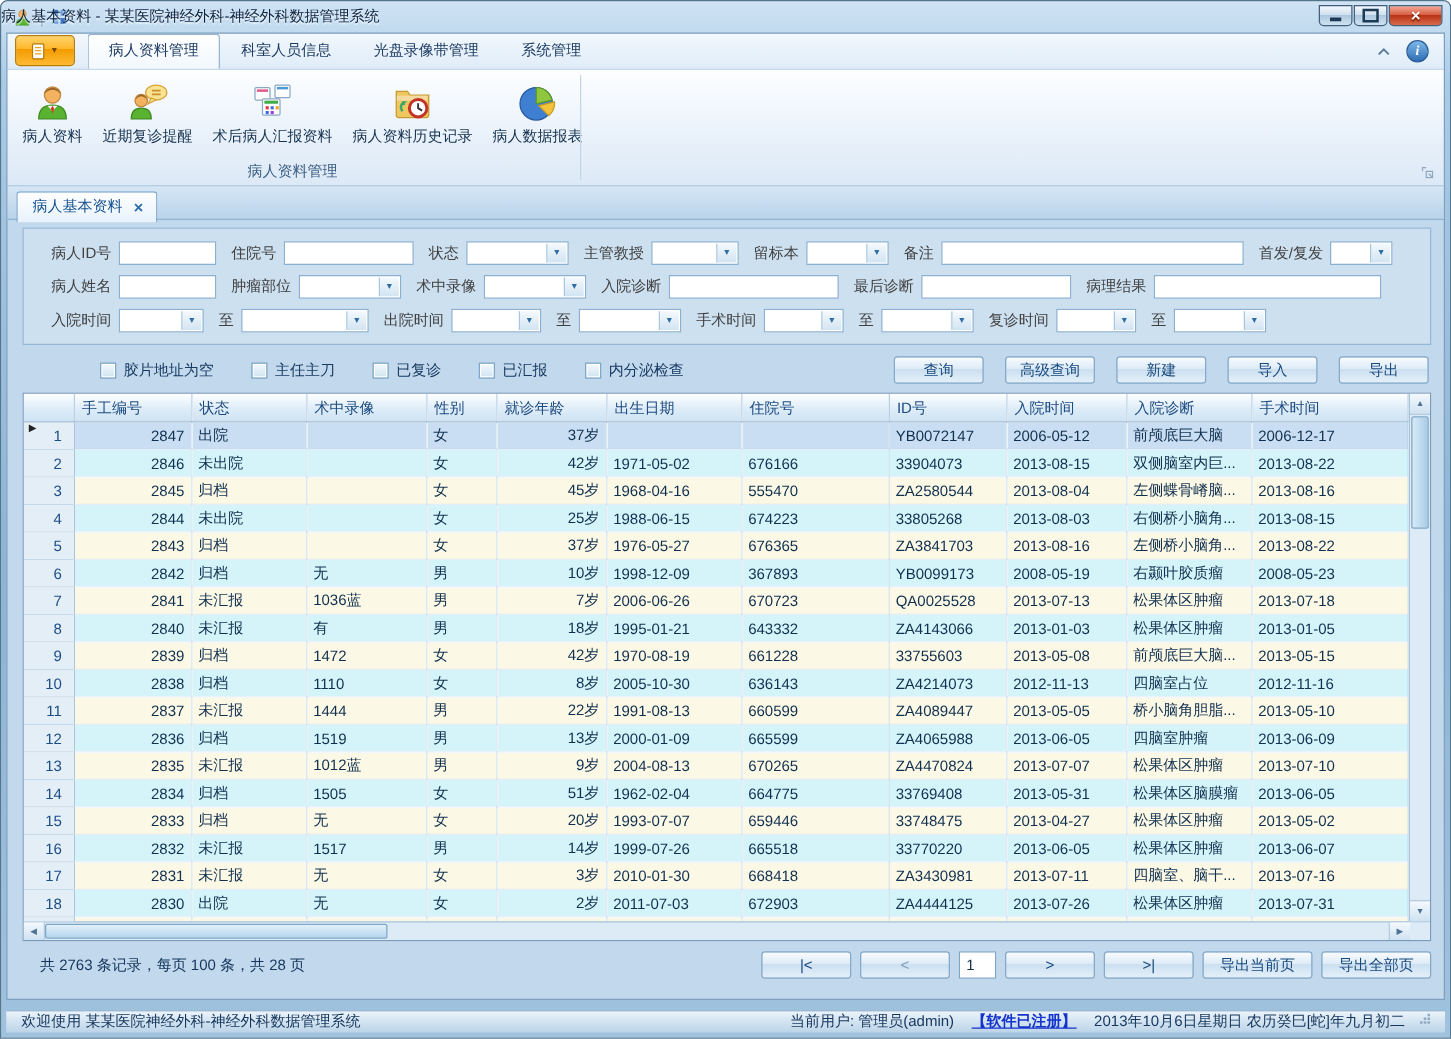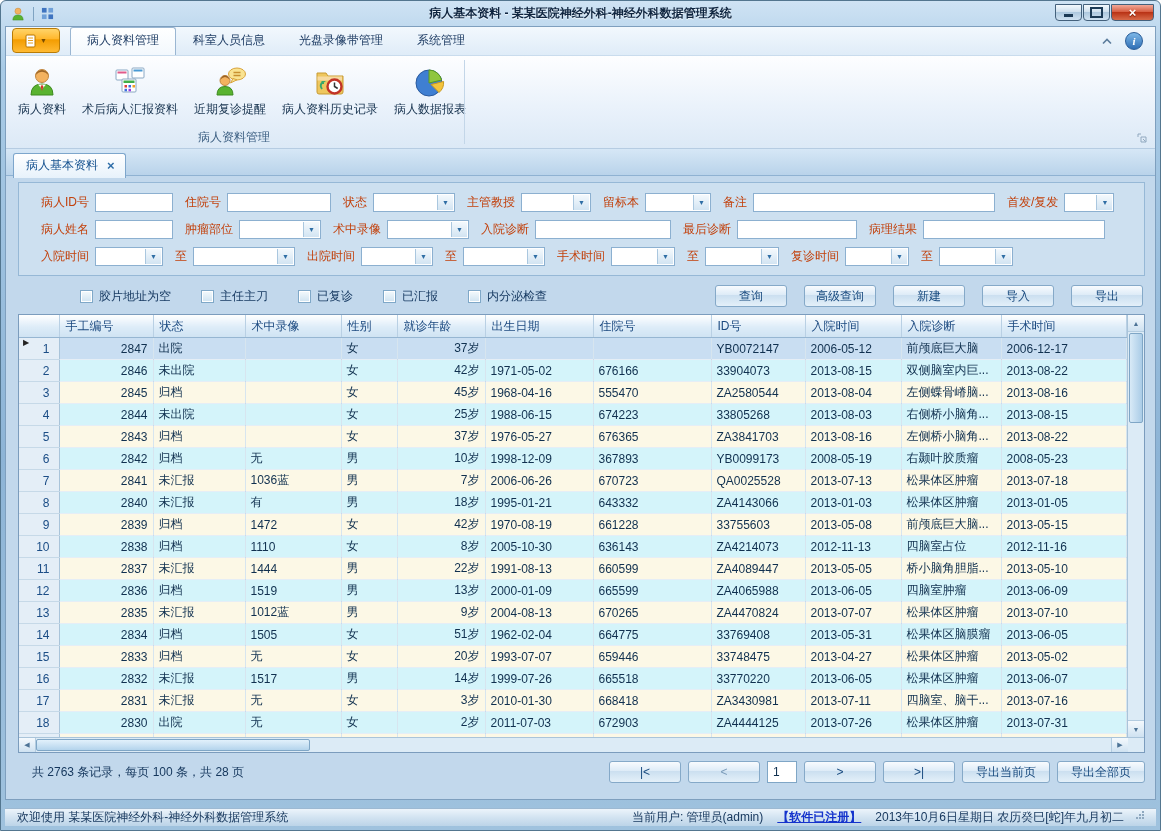--- a/index.html
+++ b/index.html
@@ -4,22 +4,22 @@
 <style>
   html,body{margin:0;padding:0;width:1161px;height:831px;overflow:hidden;
     font-family:"Liberation Sans","DejaVu Sans",sans-serif;font-size:12px;}
   #window{position:absolute;inset:0;border-radius:6px 6px 0 0;
     background:linear-gradient(180deg,#cfe3f4 0%,#a9cbe6 8%,#8db4d6 55%,#9fc2de 100%);
     border:1px solid #53768f;box-sizing:border-box;}
   
   .titlebar{height:25px;display:flex;align-items:center;padding:0 6px;position:relative;}
   .tb-icon{display:inline-flex;align-items:center;margin:0 3px;cursor:default;}
   .tb-sep{width:1px;height:14px;background:#7fa3c2;margin:0 4px;}
-  .tb-title{position:absolute;left:0;right:0;text-align:center;color:#0f2540;
-    text-shadow:0 1px 1px rgba(255,255,255,.8);pointer-events:none;font-weight:bold;}
+  .tb-title{position:absolute;left:0;right:0;text-align:left;color:#0f2540;
+    text-shadow:0 1px 1px rgba(255,255,255,.8);pointer-events:none;}
   .winbtns{margin-left:auto;display:flex;gap:1px;align-self:flex-start;padding-top:3px;z-index:5;}
   .winbtn{width:27px;height:17px;display:flex;align-items:center;justify-content:center;
     border:1px solid #44617c;border-radius:0 0 4px 4px;box-sizing:border-box;
     background:linear-gradient(#f4f9fd,#cfe0ee 45%,#abc6dd 46%,#cfe2f1);}
   .winbtn .minbar{width:9px;height:3px;background:#1c3a55;margin-top:6px;}
   .winbtn .maxbox{width:9px;height:7px;border:2px solid #1c3a55;}
   .winbtn.close{width:43px;color:#fff;font-weight:bold;font-size:13px;
     background:linear-gradient(#f2a898,#d75f43 45%,#b72f12 46%,#d86b4a);text-shadow:0 1px 1px #7c1f09;}
   
   .appbody{position:absolute;left:4px;right:4px;top:25px;bottom:30px;
@@ -53,21 +53,21 @@
     padding:4px 0 0 7px;border-bottom:1px solid #8fb2d2;box-sizing:border-box;}
   .doctab{display:inline-flex;align-items:center;gap:9px;padding:3px 10px 4px 12px;cursor:pointer;
     background:linear-gradient(#ffffff,#e7f2fb);border:1px solid #7da6cc;border-bottom:none;
     border-radius:3px 3px 0 0;color:#14518f;}
   .doctab-close{color:#2f6ea8;font-weight:bold;font-size:13px;line-height:10px;cursor:pointer;}
   
   .main{flex:1;display:flex;flex-direction:column;padding:6px 10px 0 12px;overflow:hidden;}
   .filter-panel{flex:none;border:1px solid #96b8d6;background:#cde0f0;padding:6px 4px 5px 22px;}
   .f-row{height:27px;display:flex;align-items:center;white-space:nowrap;}
   .f-field{display:inline-flex;align-items:center;margin-right:12px;}
-  .f-label{color:#c2410c;margin-right:6px;}
+  .f-label{color:#404040;margin-right:6px;}
   .f-input,.f-select{height:17px;background:#fff;border:1px solid #8cb0d0;display:inline-block;
     position:relative;box-sizing:content-box;}
   .f-arrow{position:absolute;right:1px;top:1px;bottom:1px;width:15px;cursor:pointer;
     background:linear-gradient(#f4f9fd,#d2e4f2);border-left:1px solid #aac7df;
     display:flex;align-items:center;justify-content:center;font-size:7px;color:#2f6ea5;}
   
   .actions-row{flex:none;display:flex;align-items:center;margin:9px 2px 7px 0;}
   .checks{display:flex;margin-left:62px;gap:30px;}
   .chk{display:flex;align-items:center;gap:6px;color:#173a62;cursor:pointer;}
   .chk-box{width:13px;height:13px;border:1px solid #7fa8c8;box-sizing:border-box;
@@ -194,47 +194,47 @@
                 <path d="M17 19.5 L15.6 21.7 L17 26 L18.4 21.7 Z" fill="#d5382c"></path>
                 <circle cx="17" cy="11" r="6.5" fill="#f3b25f" stroke="#c08640"></circle>
                 <path d="M10.5 10 Q17 3.5 23.5 10 Q22 5.5 17 5 Q12 5.5 10.5 10 Z" fill="#9a6426"></path>
               </svg>
             </span>
             <span class="rib-label">病人资料</span>
           </div>
           <div class="rib-btn">
             <span class="rib-icon">
               <svg width="34" height="34" viewBox="0 0 34 34">
+                <ellipse cx="24" cy="9" rx="8.5" ry="6" fill="#f9e391" stroke="#d9a43c"></ellipse>
+                <path d="M20 13.5 L17.5 18 L24 14.8 Z" fill="#f9e391" stroke="#d9a43c"></path>
+                <path d="M20.5 7.5 h7 M20.5 10.5 h7" stroke="#c89030" stroke-width="1.4"></path>
+                <path d="M4 30 Q4 21.5 12 21.5 Q20 21.5 20 30 Z" fill="#59b330" stroke="#3d8a1e"></path>
+                <circle cx="12" cy="15.5" r="5" fill="#f3b25f" stroke="#c08640"></circle>
+                <path d="M7.5 14.5 Q12 9.5 16.5 14.5 Q15 10.8 12 10.6 Q9 10.8 7.5 14.5 Z" fill="#9a6426"></path>
+              </svg>
+            </span>
+            <span class="rib-label">近期复诊提醒</span>
+          </div>
+          <div class="rib-btn">
+            <span class="rib-icon">
+              <svg width="34" height="34" viewBox="0 0 34 34">
                 <rect x="3" y="5" width="12" height="10" rx="1" fill="#fff" stroke="#8aa8c4"></rect>
                 <rect x="4.5" y="6.5" width="9" height="2" fill="#e05a8a"></rect>
                 <rect x="19" y="3" width="12" height="10" rx="1" fill="#fff" stroke="#8aa8c4"></rect>
                 <rect x="20.5" y="4.5" width="9" height="2" fill="#4a9ad4"></rect>
                 <rect x="9" y="14" width="14" height="13" rx="1" fill="#fff" stroke="#8aa8c4"></rect>
                 <rect x="10.5" y="15.5" width="11" height="2.5" fill="#3fae49"></rect>
                 <rect x="11.5" y="20" width="2.5" height="2.5" fill="#e03a3a"></rect>
                 <rect x="15.5" y="20" width="2.5" height="2.5" fill="#3a6ee0"></rect>
                 <rect x="19.5" y="20" width="2.5" height="2.5" fill="#f0a024"></rect>
                 <rect x="11.5" y="23.8" width="2.5" height="2.5" fill="#3a6ee0"></rect>
                 <rect x="15.5" y="23.8" width="2.5" height="2.5" fill="#9a3ae0"></rect>
               </svg>
             </span>
             <span class="rib-label">术后病人汇报资料</span>
-          </div>
-          <div class="rib-btn">
-            <span class="rib-icon">
-              <svg width="34" height="34" viewBox="0 0 34 34">
-                <ellipse cx="24" cy="9" rx="8.5" ry="6" fill="#f9e391" stroke="#d9a43c"></ellipse>
-                <path d="M20 13.5 L17.5 18 L24 14.8 Z" fill="#f9e391" stroke="#d9a43c"></path>
-                <path d="M20.5 7.5 h7 M20.5 10.5 h7" stroke="#c89030" stroke-width="1.4"></path>
-                <path d="M4 30 Q4 21.5 12 21.5 Q20 21.5 20 30 Z" fill="#59b330" stroke="#3d8a1e"></path>
-                <circle cx="12" cy="15.5" r="5" fill="#f3b25f" stroke="#c08640"></circle>
-                <path d="M7.5 14.5 Q12 9.5 16.5 14.5 Q15 10.8 12 10.6 Q9 10.8 7.5 14.5 Z" fill="#9a6426"></path>
-              </svg>
-            </span>
-            <span class="rib-label">近期复诊提醒</span>
           </div>
           <div class="rib-btn">
             <span class="rib-icon">
               <svg width="34" height="34" viewBox="0 0 34 34">
                 <path d="M4 8 h9 l2 3 h15 v16 a2 2 0 0 1 -2 2 h-22 a2 2 0 0 1 -2 -2 Z" fill="#eec75e" stroke="#c79a33"></path>
                 <rect x="4.5" y="11.5" width="24.5" height="4" fill="#f6daa0"></rect>
                 <path d="M9 24 q-3 -4 1 -7 l-1.5 0 M10 17 l0 2" stroke="#3aa86a" stroke-width="2" fill="none"></path>
                 <circle cx="21.5" cy="21.5" r="7" fill="#fff" stroke="#c23327" stroke-width="2.4"></circle>
                 <path d="M21.5 17.5 v4 l3.2 2" stroke="#333" stroke-width="1.5" fill="none"></path>
               </svg>

